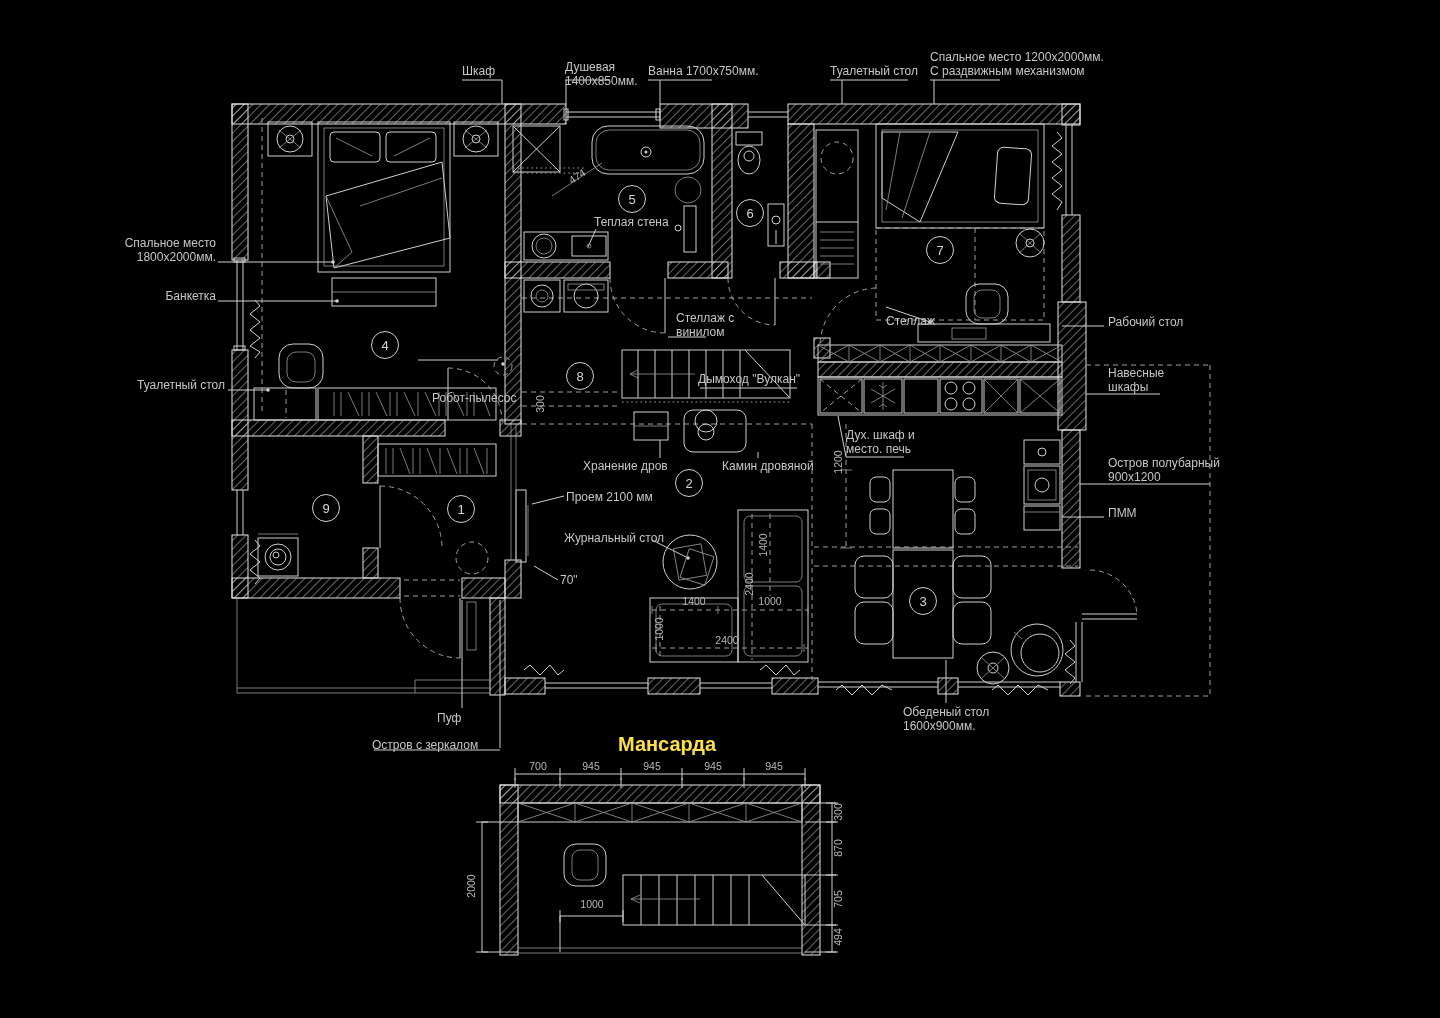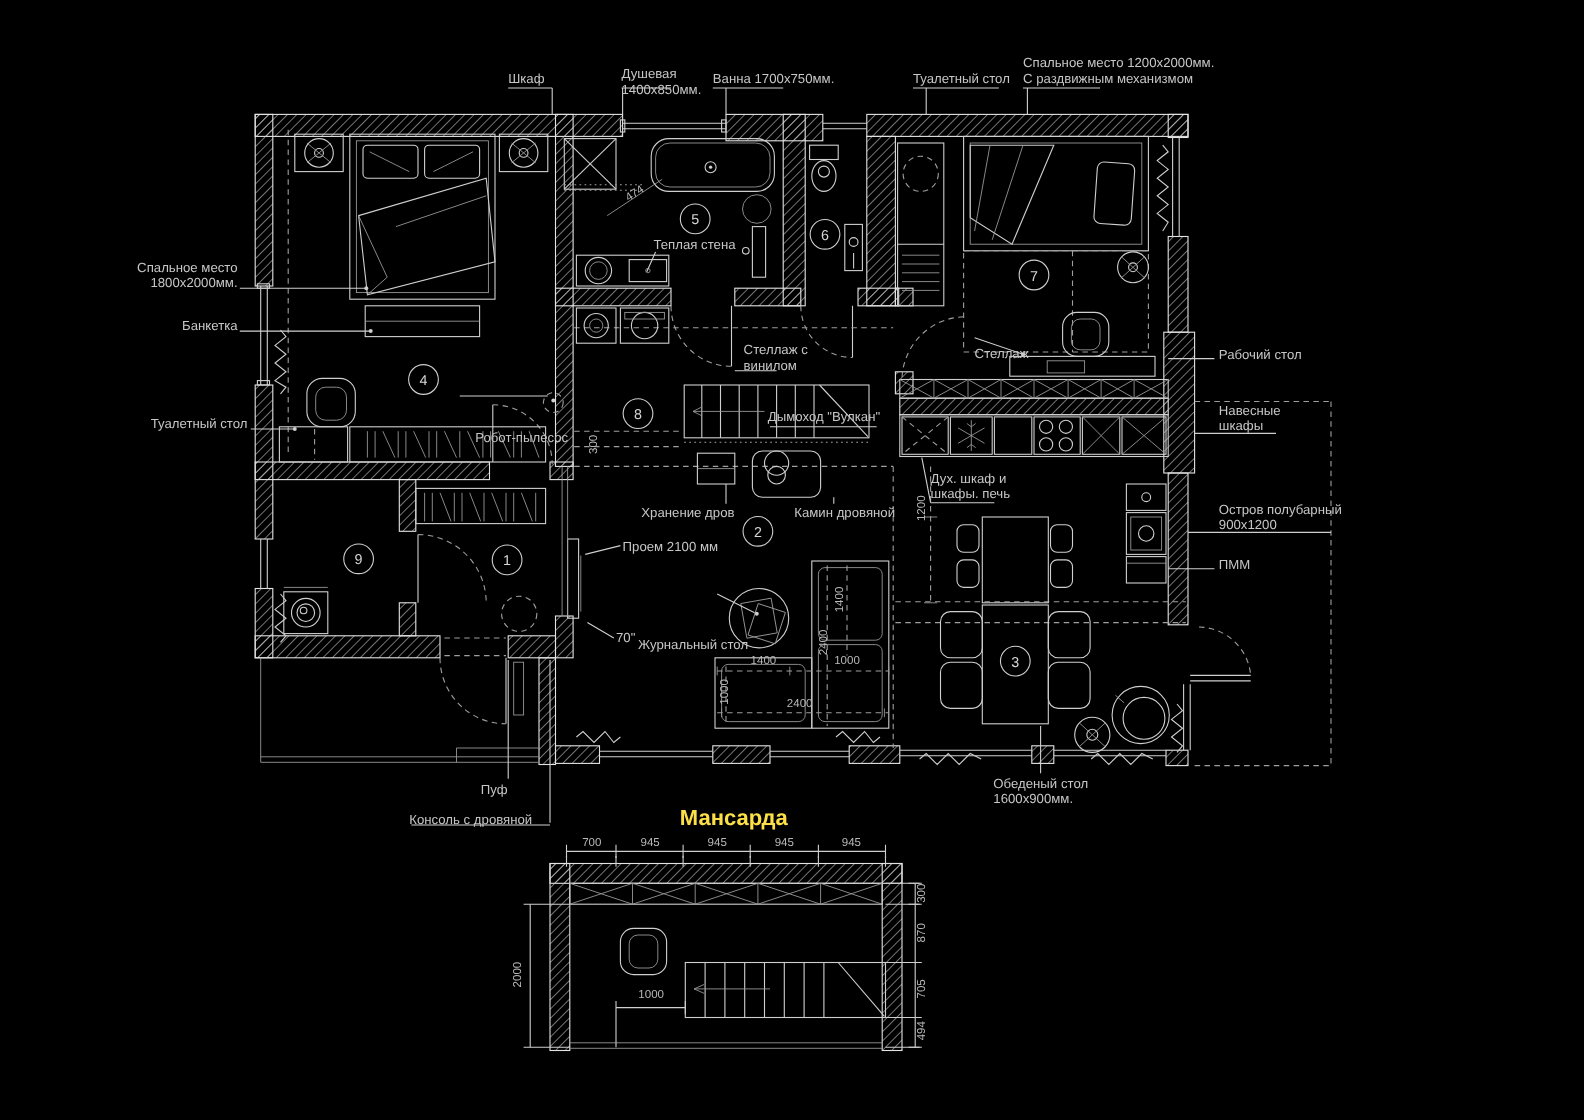--- a/index.html
+++ b/index.html
@@ -406,36 +406,36 @@
   <div class="lbl r" style="left:89px;top:378px;width:136px;">Туалетный стол</div>
 
   <div class="lbl" style="left:1108px;top:315px;">Рабочий стол</div>
   <div class="lbl" style="left:1108px;top:366px;">Навесные
 шкафы</div>
   <div class="lbl" style="left:1108px;top:456px;">Остров полубарный
 900х1200</div>
   <div class="lbl" style="left:1108px;top:506px;">ПММ</div>
 
   <div class="lbl" style="left:437px;top:711px;">Пуф</div>
-  <div class="lbl" style="left:372px;top:738px;">Консоль с дровяной</div>
+  <div class="lbl" style="left:372px;top:738px;">Остров с зеркалом</div>
   <div class="lbl" style="left:903px;top:705px;">Обеденый стол
 1600х900мм.</div>
 
   <div class="lbl" style="left:594px;top:215px;">Теплая стена</div>
   <div class="lbl" style="left:676px;top:311px;">Стеллаж с
 винилом</div>
   <div class="lbl" style="left:432px;top:346px;margin-top:45px;">Робот-пылесос</div>
   <div class="lbl" style="left:698px;top:372px;">Дымоход "Вулкан"</div>
   <div class="lbl" style="left:886px;top:294px;margin-top:20px;">Стеллаж</div>
   <div class="lbl" style="left:846px;top:428px;">Дух. шкаф и
-шкафы. печь</div>
+место. печь</div>
   <div class="lbl" style="left:583px;top:459px;">Хранение дров</div>
   <div class="lbl" style="left:722px;top:459px;">Камин дровяной</div>
   <div class="lbl" style="left:566px;top:490px;">Проем 2100 мм</div>
-  <div class="lbl" style="left:580px;top:531px;margin-top:48px;">Журнальный стол</div>
+  <div class="lbl" style="left:564px;top:531px;">Журнальный стол</div>
   <div class="lbl" style="left:560px;top:573px;">70"</div>
 
   <div class="room-num" style="left:447px;top:495px;">1</div>
   <div class="room-num" style="left:675px;top:469px;">2</div>
   <div class="room-num" style="left:909px;top:587px;">3</div>
   <div class="room-num" style="left:371px;top:331px;">4</div>
   <div class="room-num" style="left:618px;top:185px;">5</div>
   <div class="room-num" style="left:736px;top:199px;">6</div>
   <div class="room-num" style="left:926px;top:236px;">7</div>
   <div class="room-num" style="left:566px;top:362px;">8</div>

